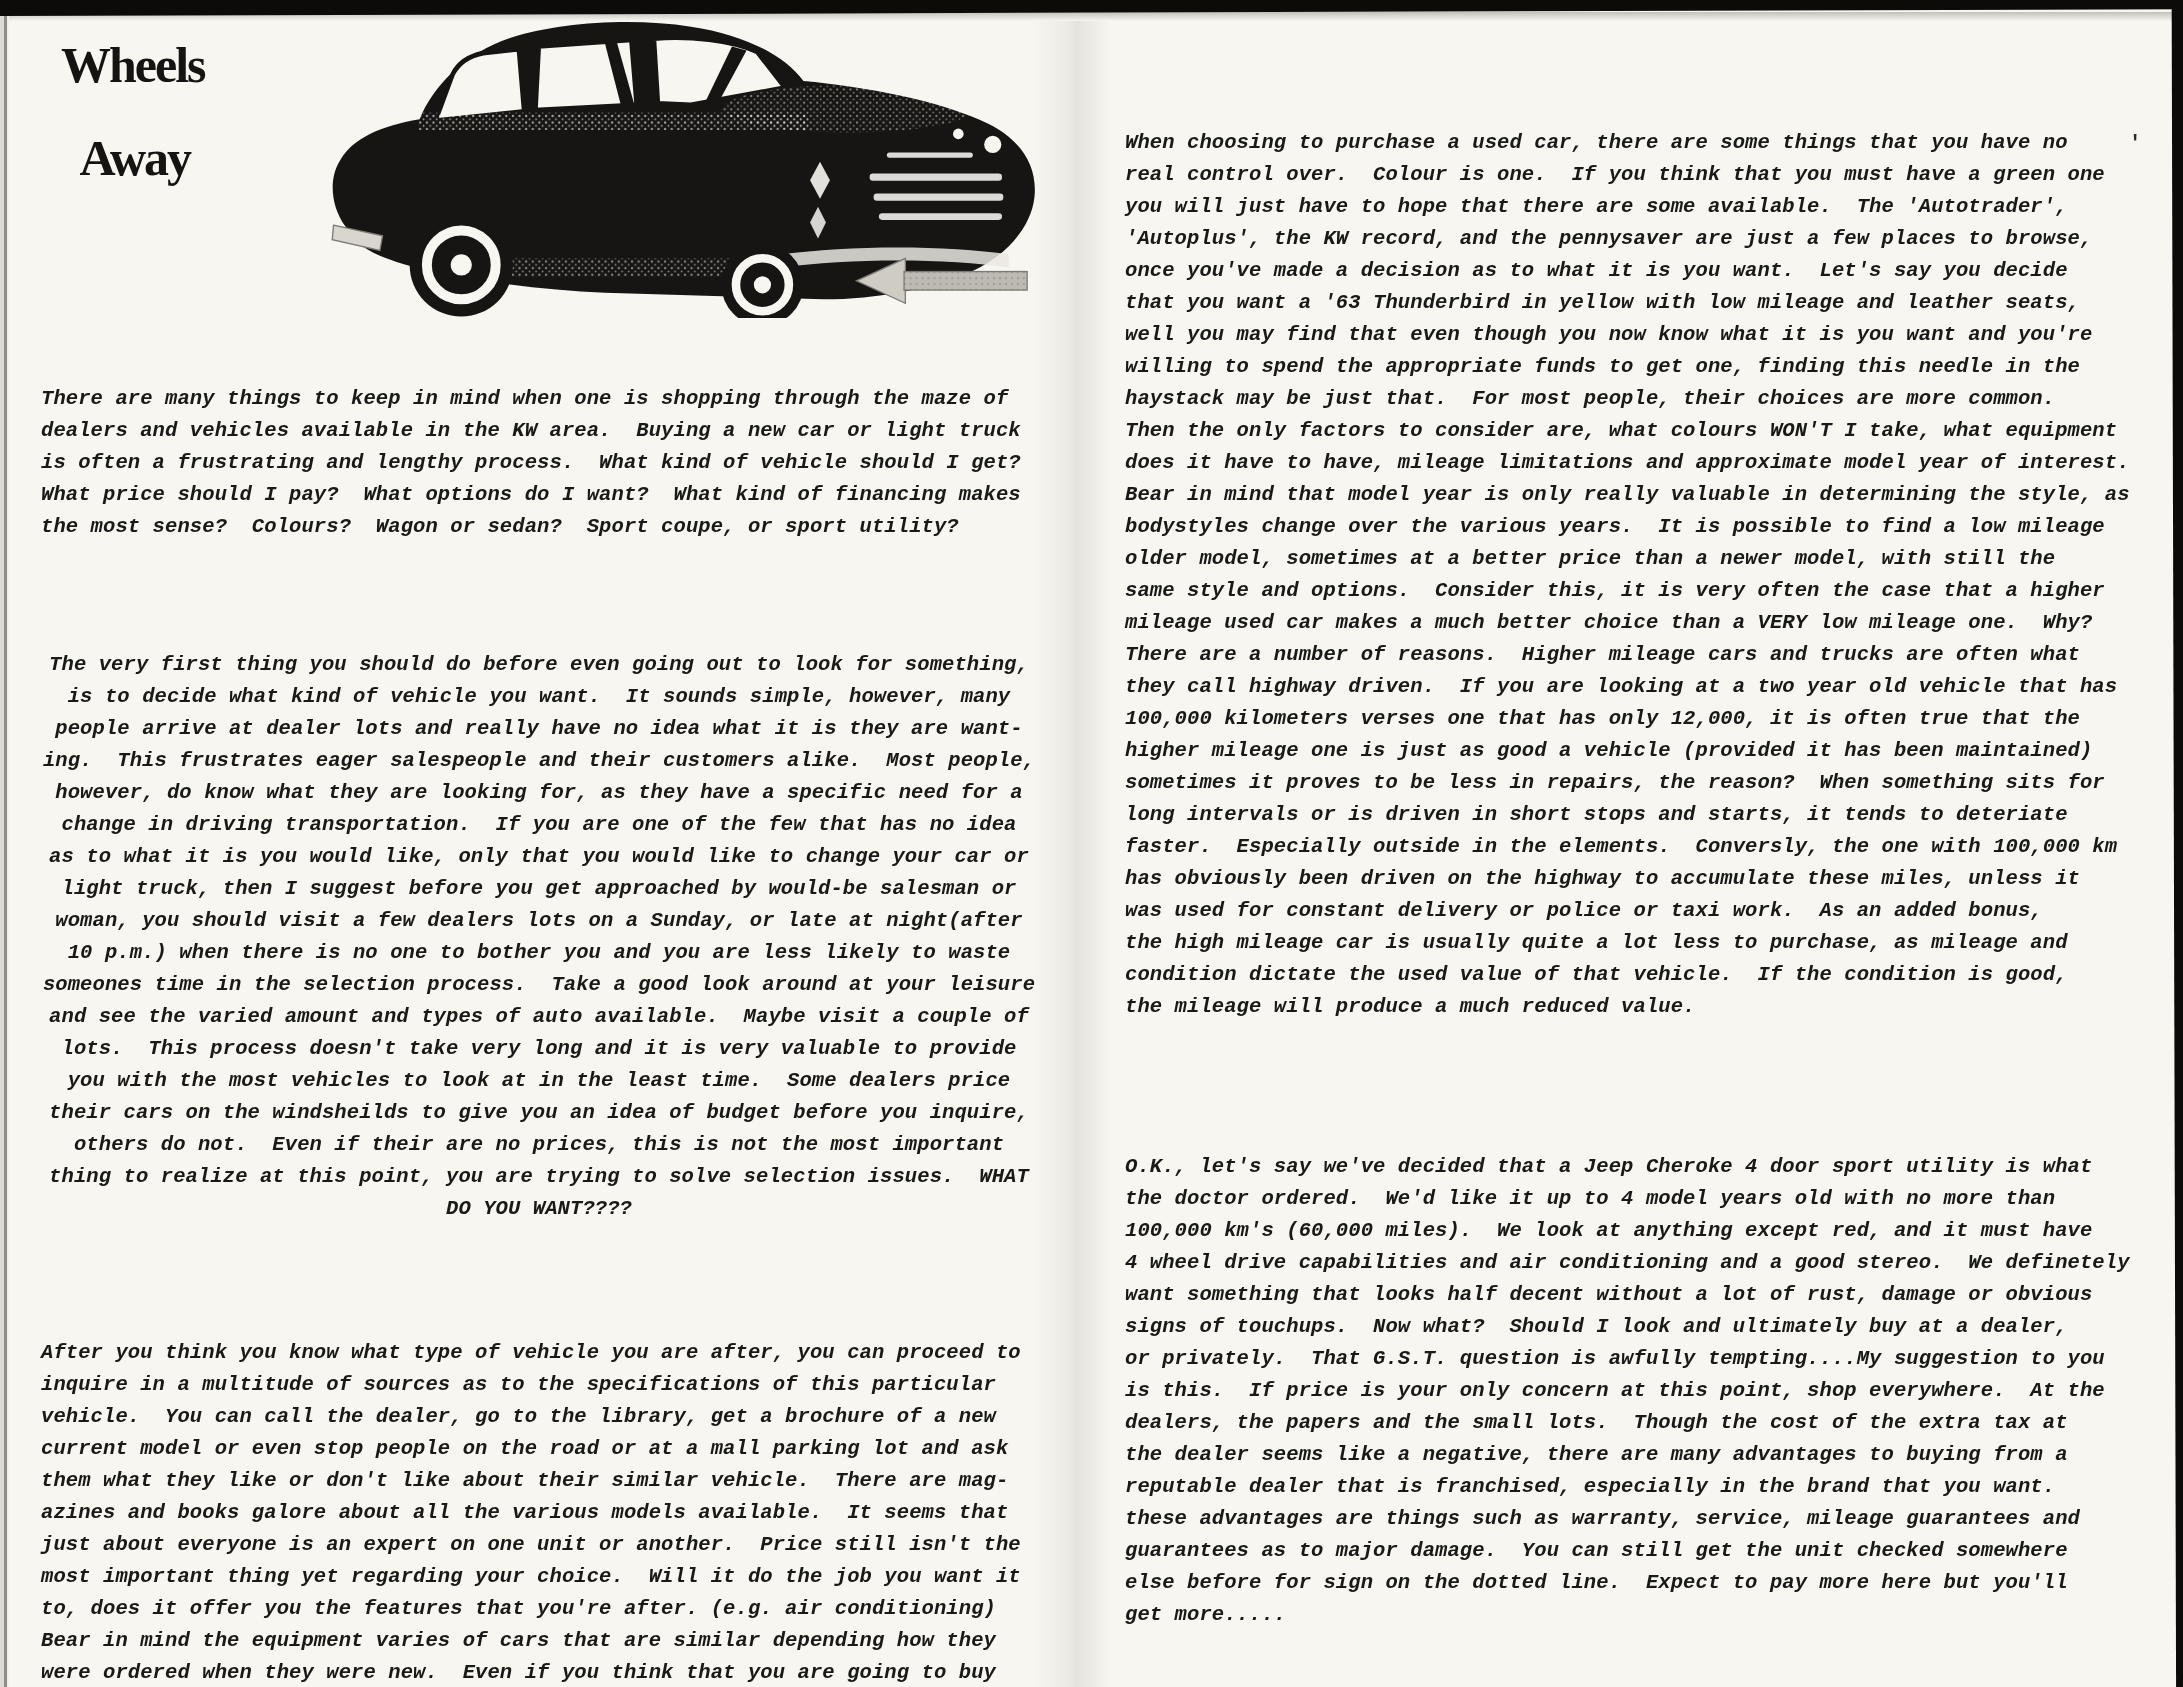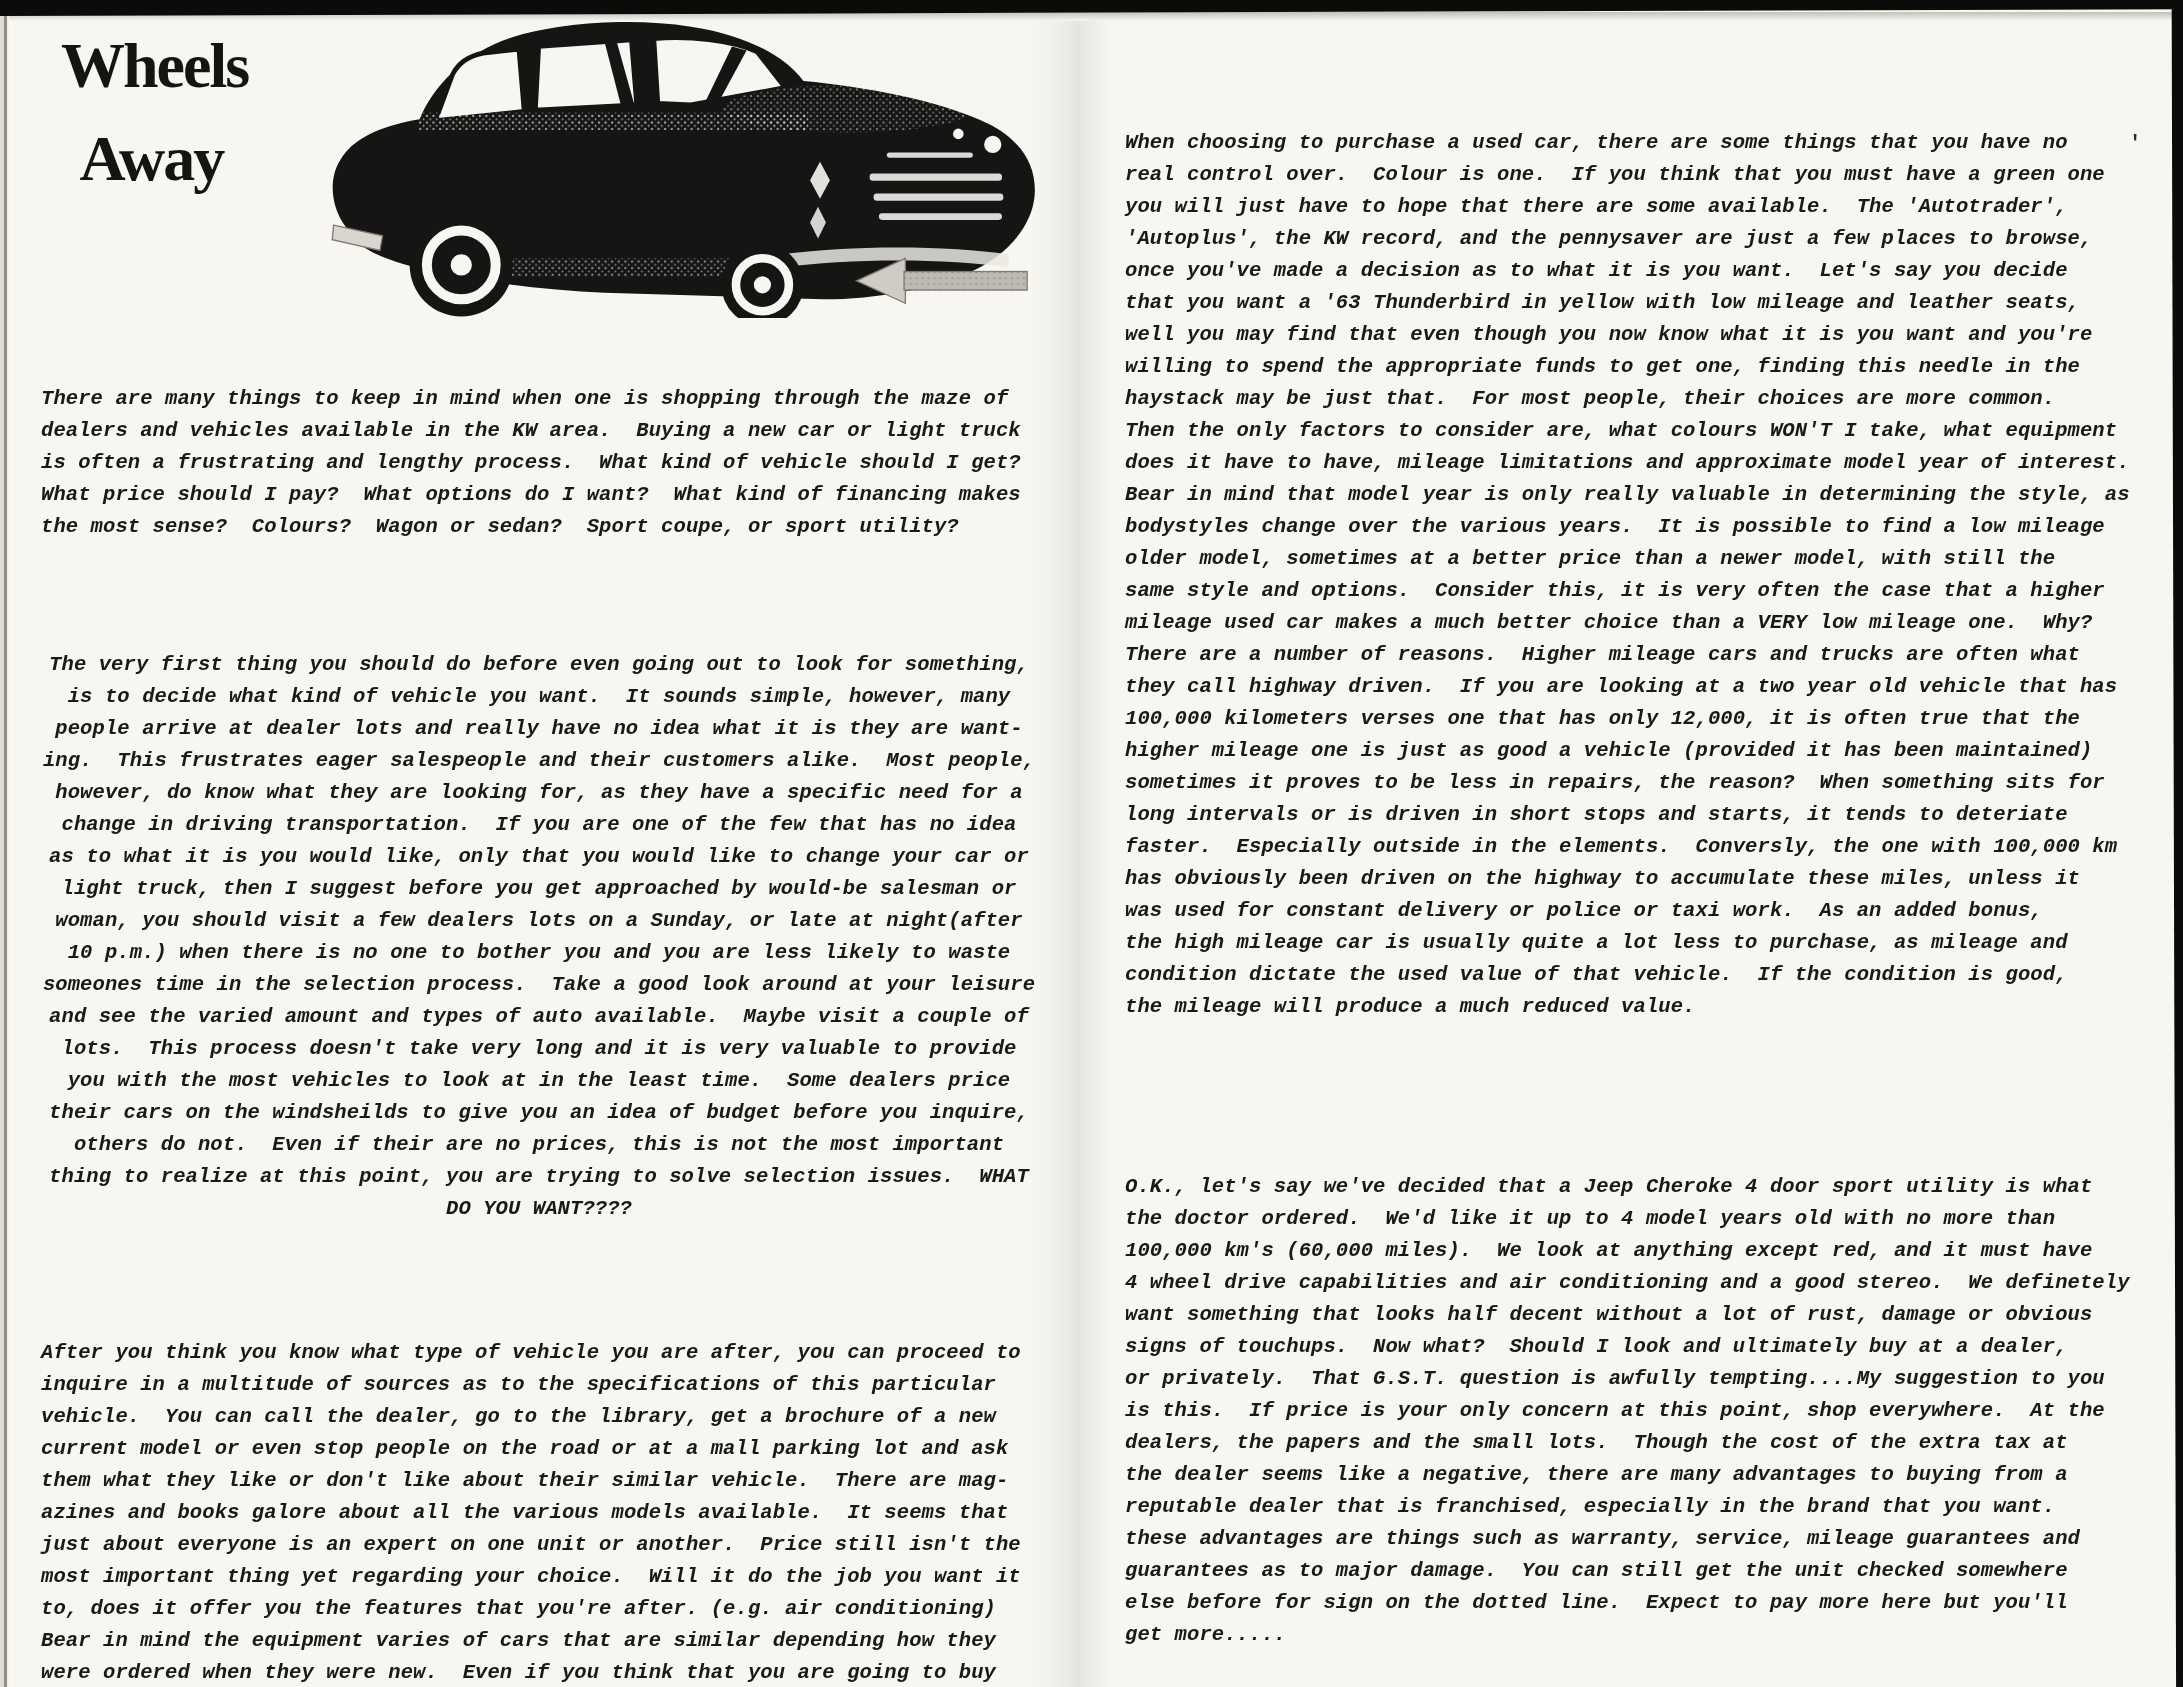--- a/index.html
+++ b/index.html
@@ -26,37 +26,37 @@
     background:linear-gradient(90deg,#dddbd4 0px,#dddbd4 4px,#8f8d86 4px,#8f8d86 6.6px,#ebe9e3 6.6px,#f7f6f1 9.3px);
   }
   .gutter{
     position:absolute;top:18.5px;left:1032px;width:79px;height:1669px;z-index:1;
     background:linear-gradient(90deg,rgba(70,64,52,0) 0%,rgba(70,64,52,0.06) 42%,rgba(70,64,52,0.10) 58%,rgba(70,64,52,0) 100%);
   }
   
   .masthead{
     position:absolute;left:61px;top:18.5px;z-index:3;color:#151413;
     font-family:"Liberation Serif","DejaVu Serif",serif;font-weight:700;
-    font-size:64px;line-height:93px;letter-spacing:-2px;
+    font-size:50px;line-height:93px;letter-spacing:-2px;
   }
   .masthead .line2{display:block;margin-left:18.5px;}
   
   .car{position:absolute;left:319px;top:8px;width:728px;height:310px;z-index:2;}
   
   .col{
     position:absolute;z-index:3;color:#191918;font-weight:700;
     font-size:20.5px;line-height:32px;letter-spacing:0.1px;white-space:pre;
   }
   .col-left{left:41px;top:319px;width:996px;}
   .col-right{left:1125px;top:63px;width:1039px;}
   .article-heading{padding-left:140px;}
   .para{margin:0;font-style:italic;}
   .col-left .para.p2{margin-top:42px;text-align:center;}
   .col-left .para.p3{margin-top:48px;}
-  .col-right .para.p2{margin-top:84px;}
+  .col-right .para.p2{margin-top:64px;}
   .stray{
     position:absolute;left:2129px;top:132px;z-index:3;color:#2a2a28;
     font-size:20.5px;font-weight:700;
   }
 </style>
 </head>
 <body>
 
 <div class="scan-top"></div>
 <div class="top-bevel"></div>

